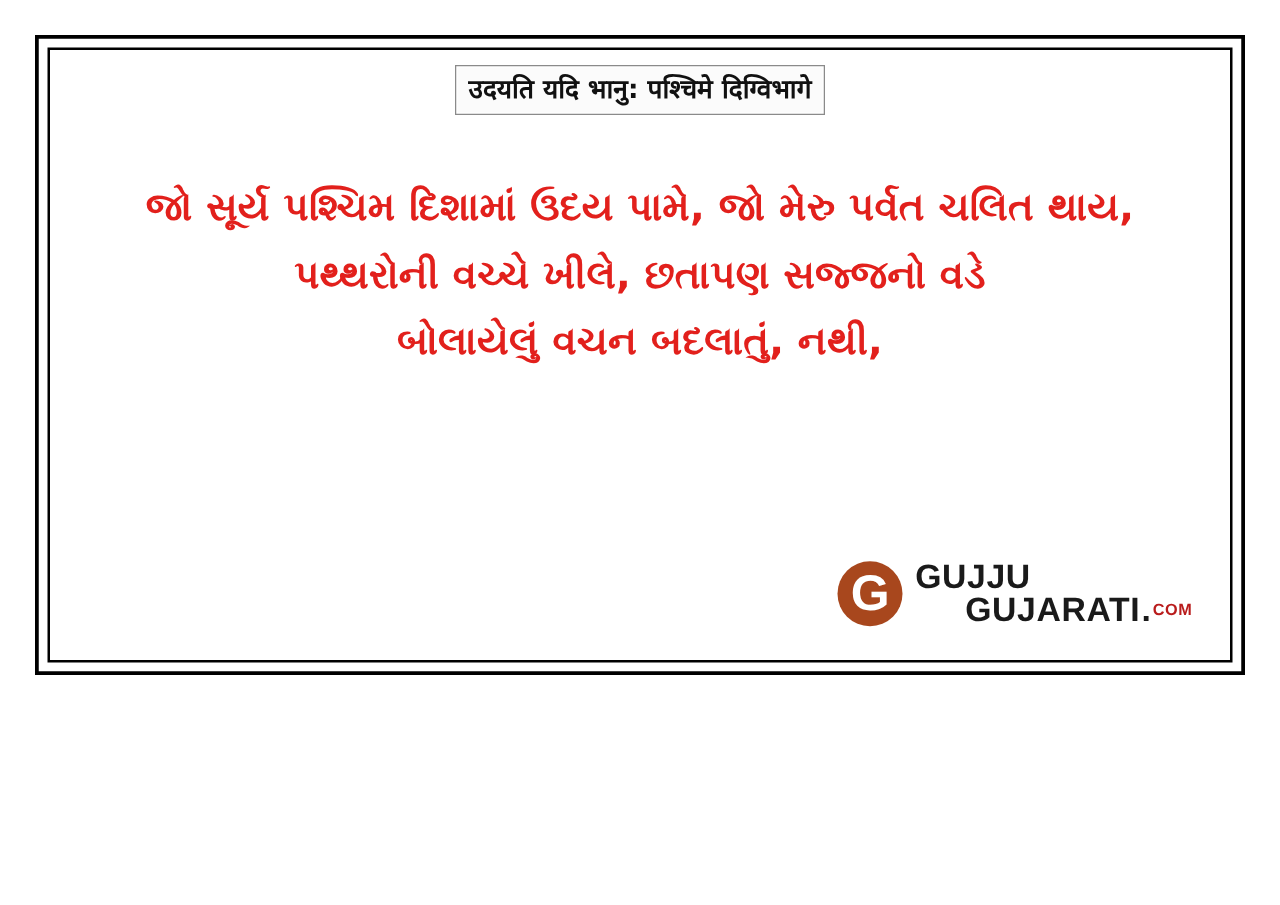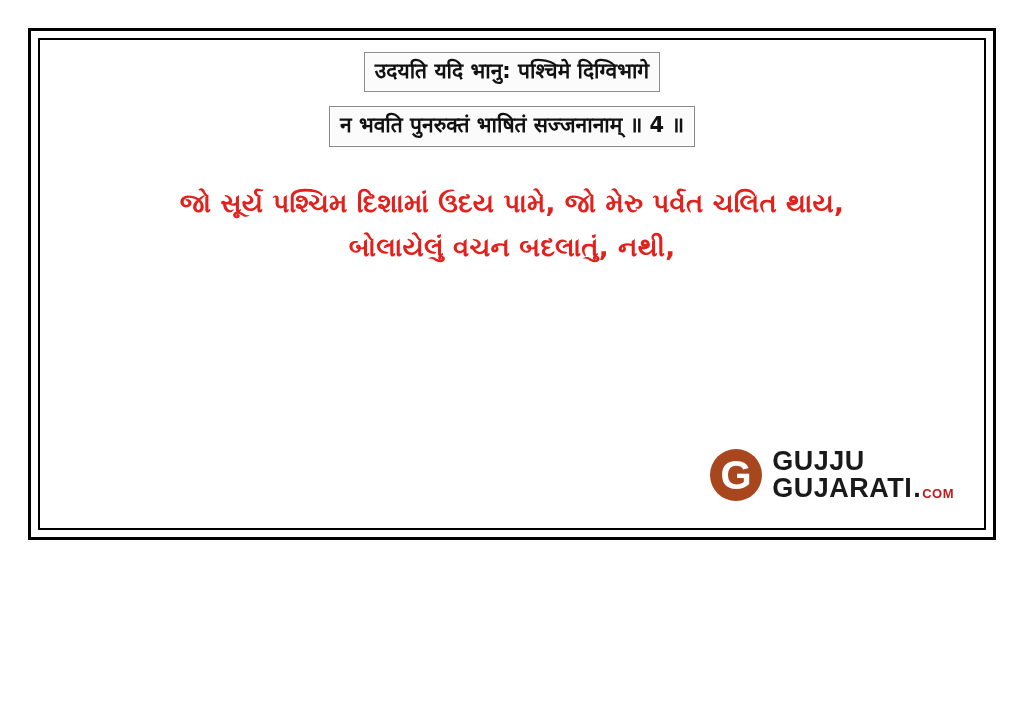--- a/index.html
+++ b/index.html
@@ -69,21 +69,21 @@
     white-space: nowrap;
     line-height: 1.35;
     box-shadow: 0 0 0 1px #ffffff inset;
   }
   
   .translation {
     margin-top: 34px;
     text-align: center;
     color: #e2201c;
     font-family: "DejaVu Sans", sans-serif;
-    font-size: 26px;
+    font-size: 31px;
     font-weight: bold;
     line-height: 1.72;
     letter-spacing: 0.2px;
   }
   .translation .tline {
     display: block;
   }
   
   .logo {
     position: absolute;
@@ -117,21 +117,22 @@
     letter-spacing: 0.5px;
     color: #1a1a1a;
   }
   .logo-line2 {
     font-family: "Liberation Sans", sans-serif;
     font-weight: bold;
     font-size: 27px;
     letter-spacing: 0.5px;
     color: #1a1a1a;
     display: flex;
-    align-items: flex-end;
+    align-items: center;
+    margin-left: 40px;
   }
   .logo-dot {
     font-size: 27px;
     font-weight: bold;
     color: #1a1a1a;
     margin: 0 1px;
   }
   .logo-tld {
     font-size: 13px;
     font-weight: bold;
@@ -147,26 +148,26 @@
   <div class="frame-outer"></div>
   <div class="frame-inner"></div>
 
   <div class="content">
 
     <div class="sanskrit-grid">
       <div class="sanskrit-row">
         <div class="sanskrit-cell">उदयति यदि भानु: पश्चिमे दिग्विभागे</div>
       </div>
       <div class="sanskrit-row">
-        <div class="sanskrit-cell">न भवति पुनरुक्तं भाषितं सज्जनानाम् ॥ 4 ॥</div>
       </div>
     </div>
 
     <div class="translation">
       <span class="tline">જો સૂર્ય પશ્ચિમ દિશામાં ઉદય પામે, જો મેરુ પર્વત ચલિત થાય,</span>
+      <span class="tline">પથ્થરોની વચ્ચે ખીલે, છતાપણ સજ્જનો વડે</span>
       <span class="tline">બોલાયેલું વચન બદલાતું, નથી,</span>
     </div>
 
     <div class="logo">
       <div class="logo-mark">G</div>
       <div class="logo-text">
         <span class="logo-line1">GUJJU</span>
         <span class="logo-line2">
           <span>GUJARATI</span>
           <span class="logo-dot">.</span>

